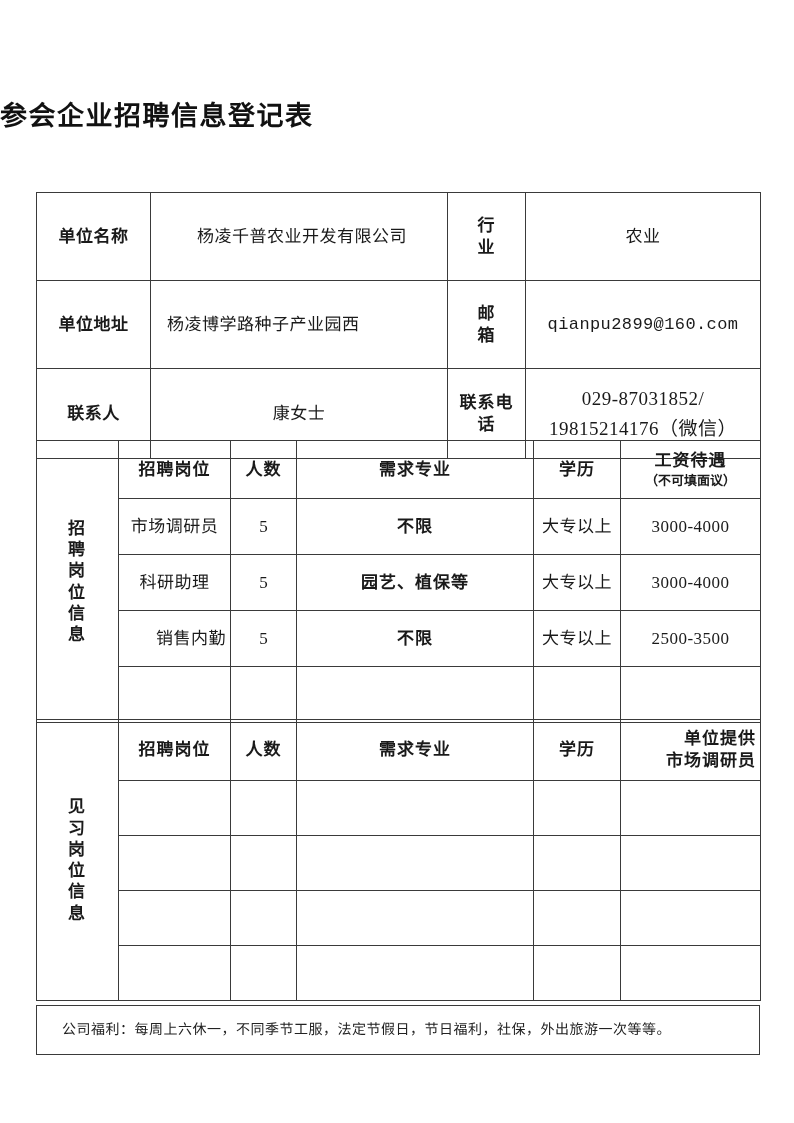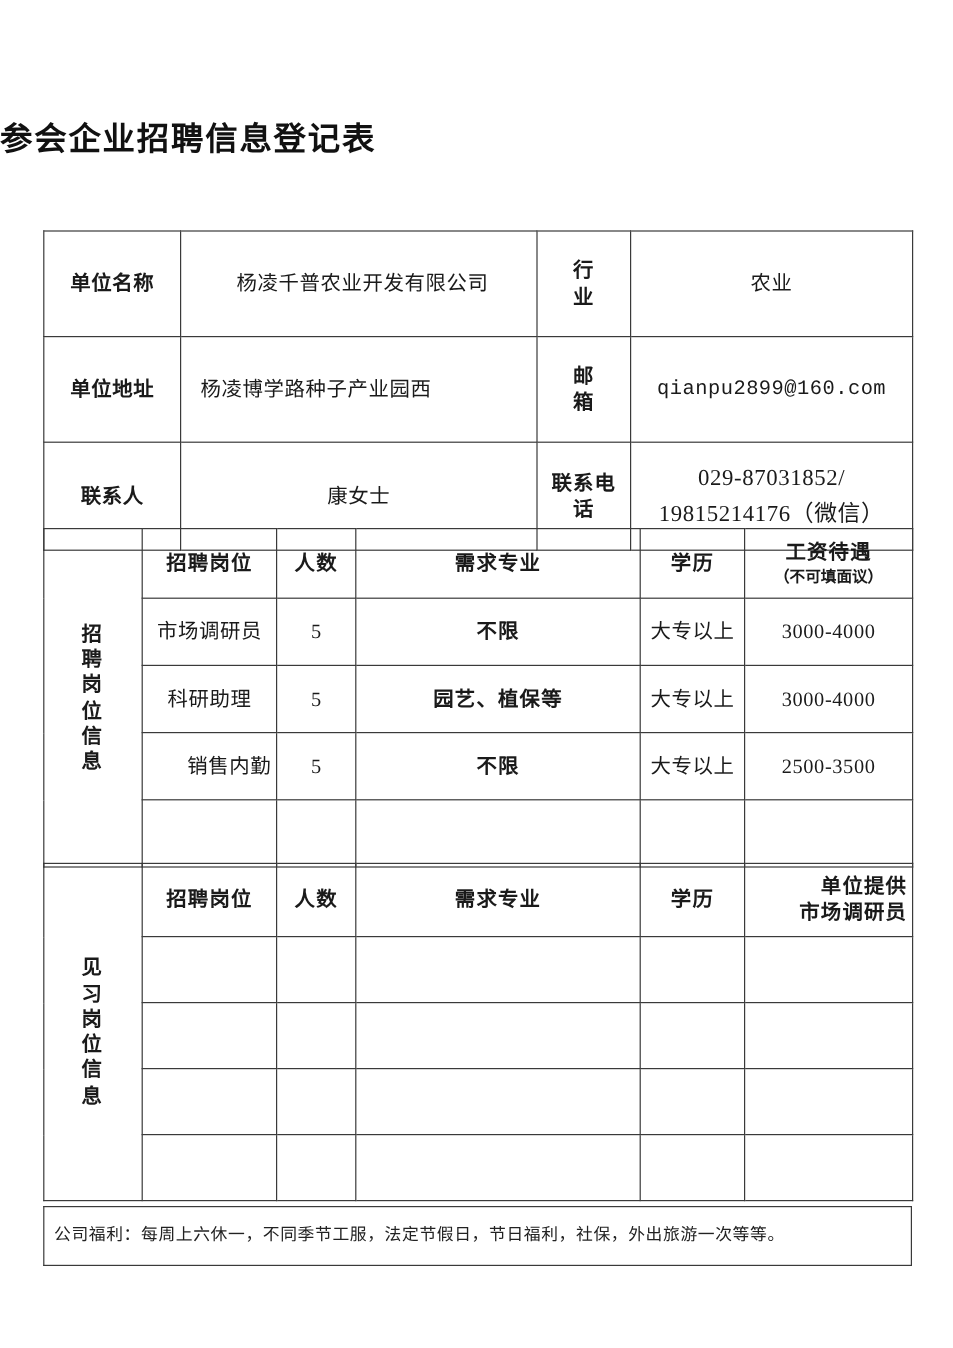--- a/index.html
+++ b/index.html
@@ -141,21 +141,21 @@
     font-family: "Liberation Serif", "DejaVu Serif", serif;
     font-size: 14px;
     letter-spacing: 0.5px;
   }
 
   
   #note-table { top: 1005px; }
   #note-table td {
     height: 48px;
     text-align: left;
-    padding-left: 8px;
+    padding-left: 25px;
     font-family: "Liberation Serif", "DejaVu Serif", serif;
     font-size: 14px;
     letter-spacing: 0.5px;
     color: #222;
   }
 </style>
 </head>
 <body>
 
 <div class="page">

